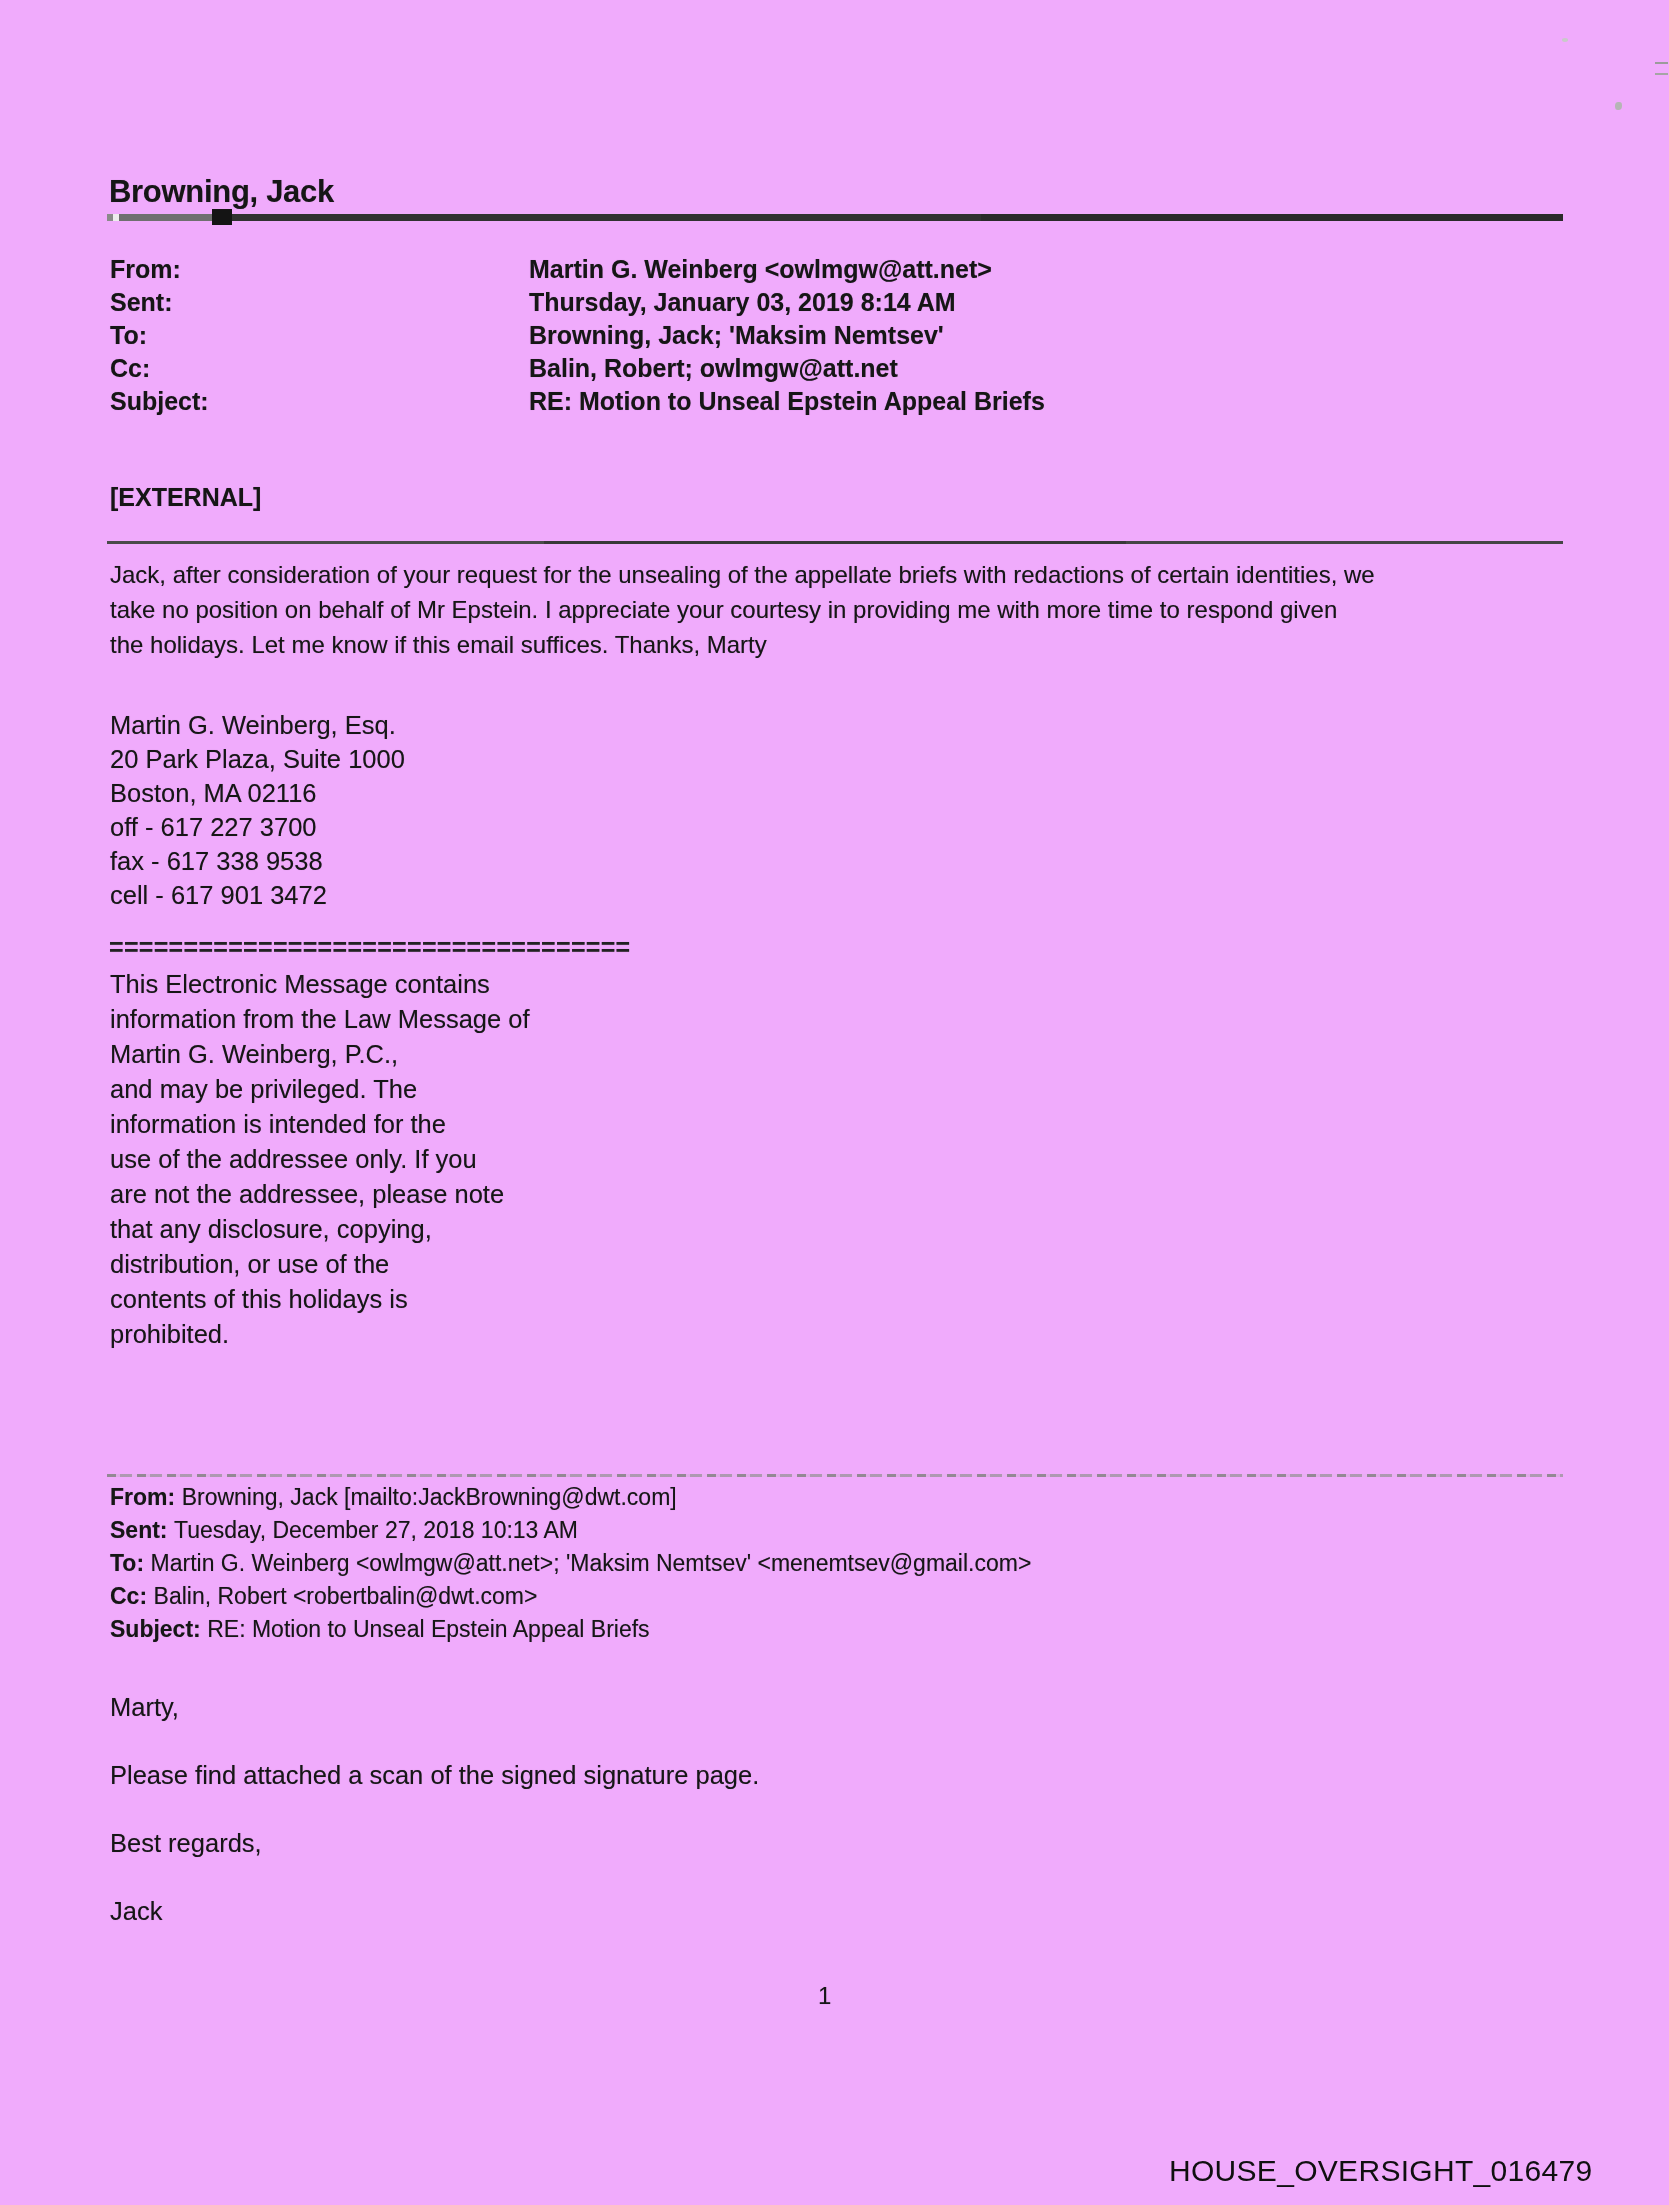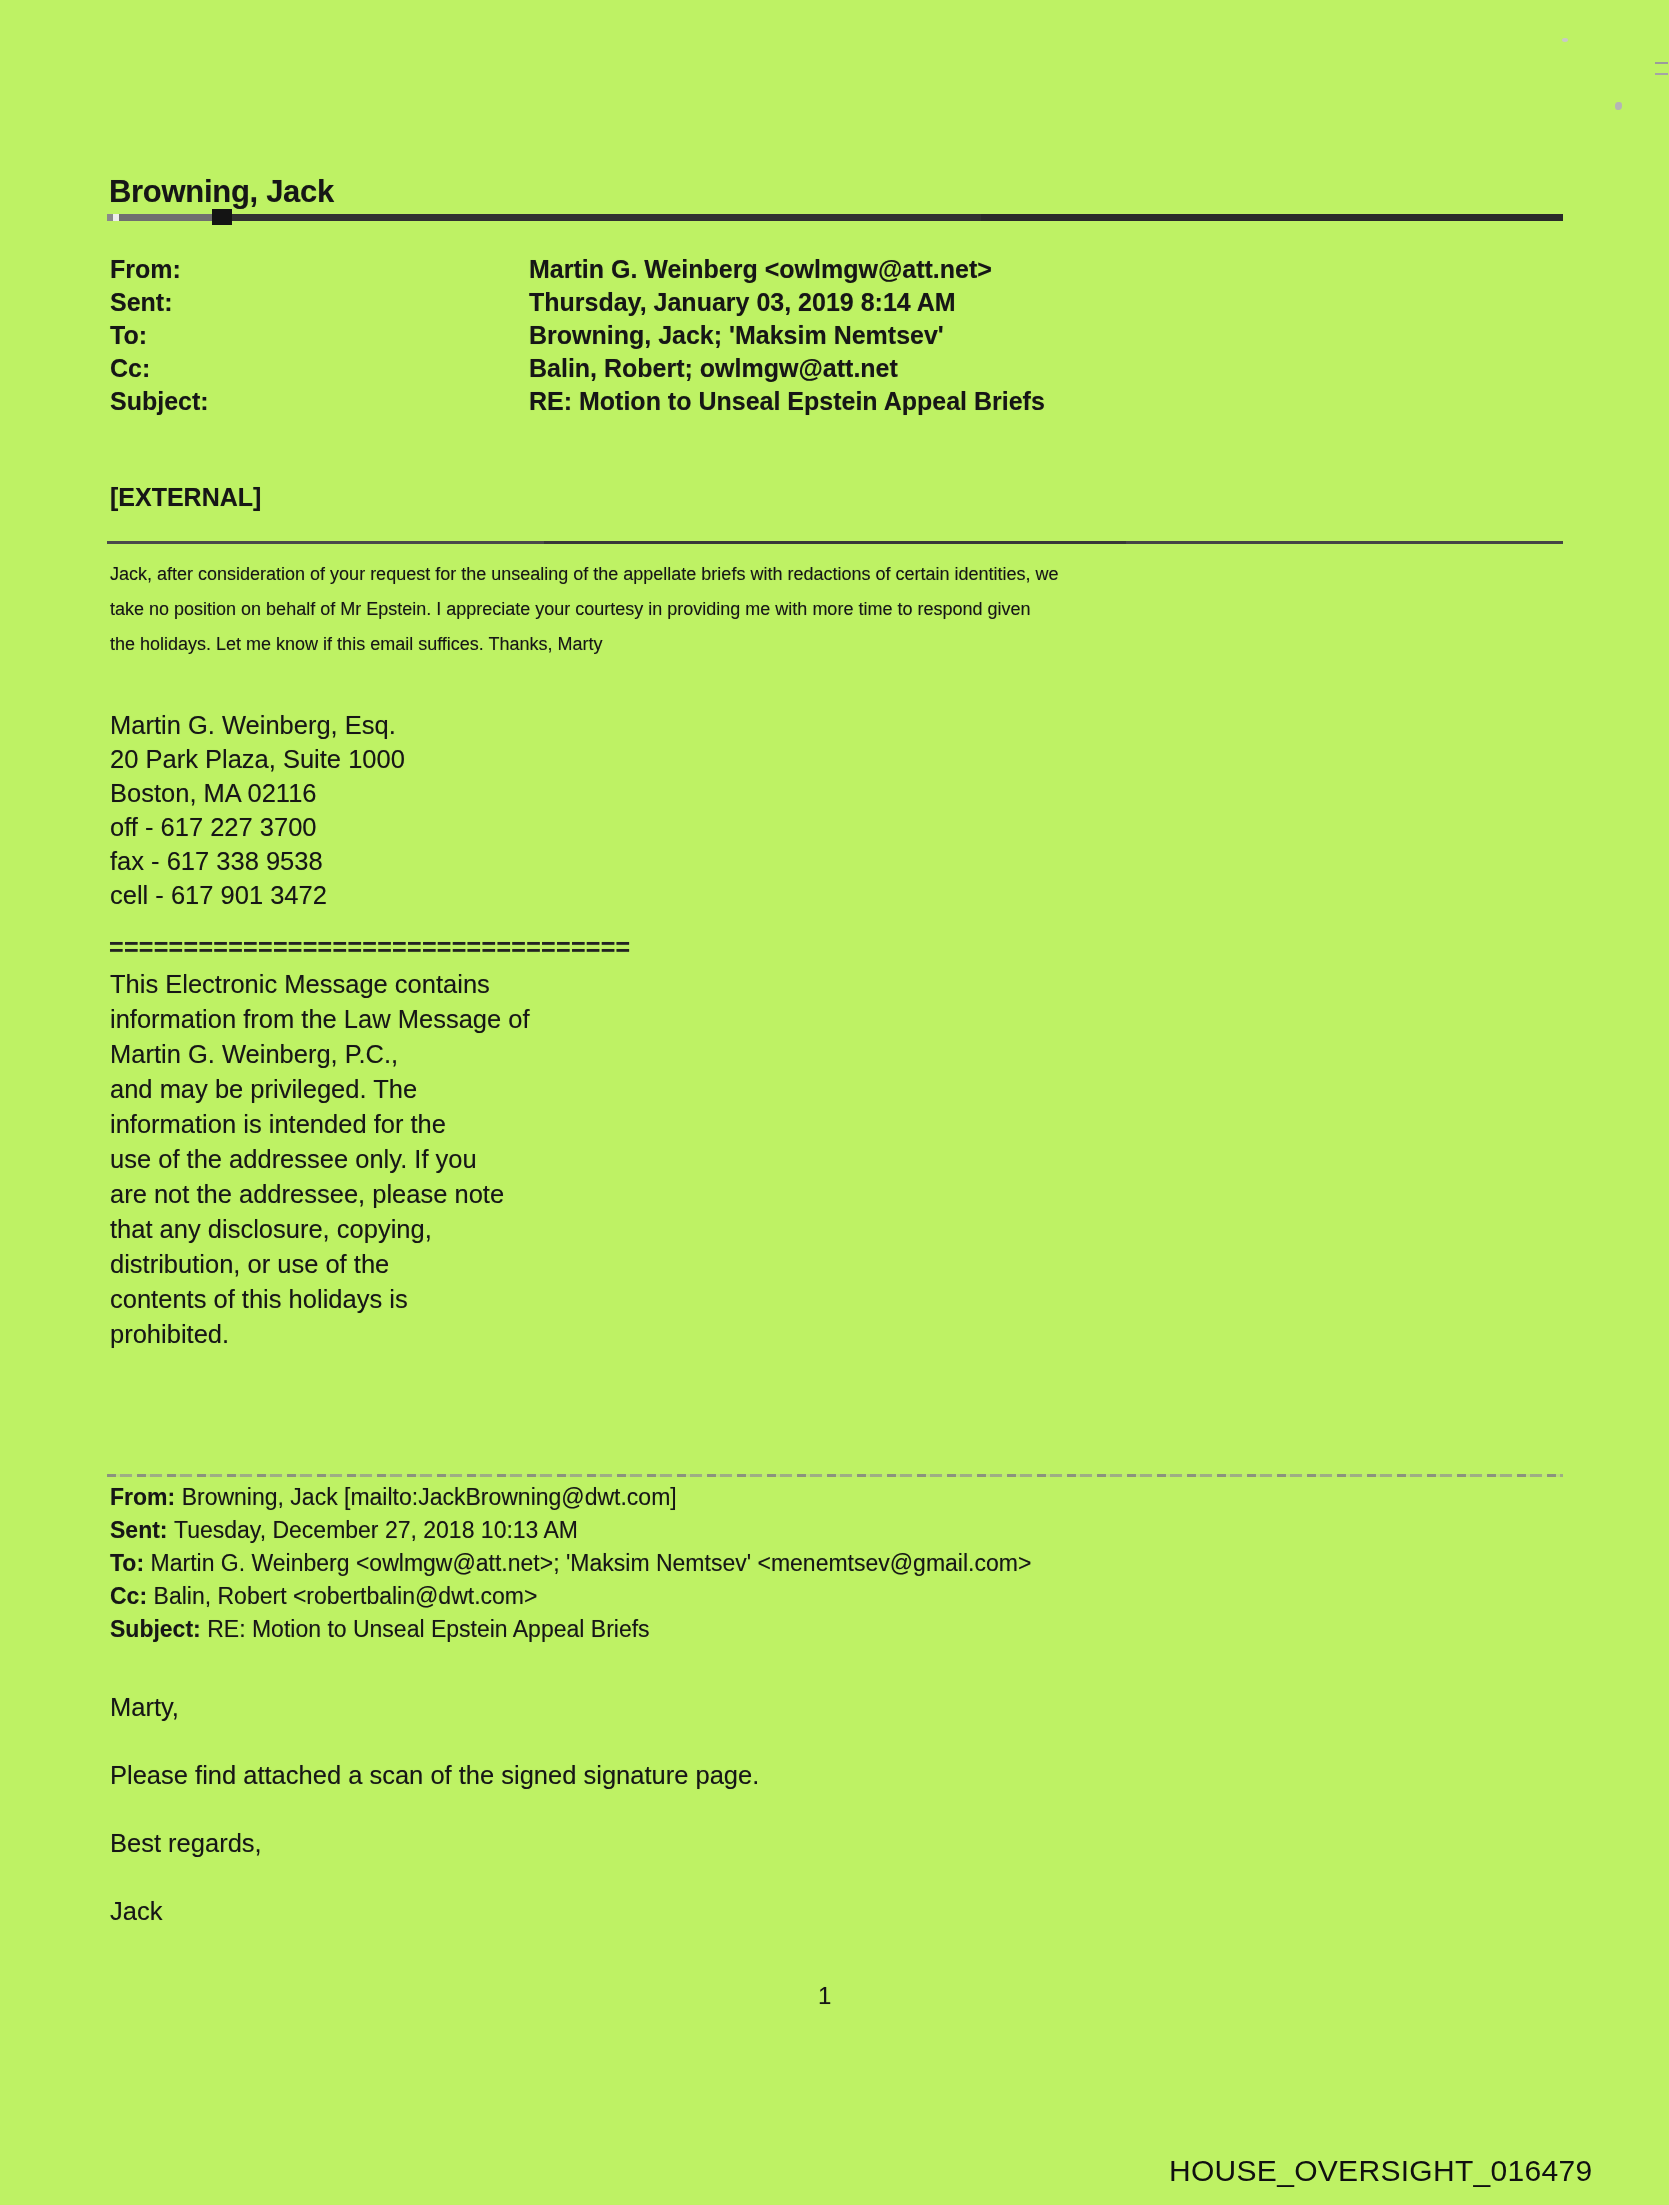--- a/index.html
+++ b/index.html
@@ -4,21 +4,21 @@
 <style>
   html, body {
     margin: 0;
     padding: 0;
     background: #ffffff;
   }
   .page {
     position: relative;
     width: 1669px;
     height: 2205px;
-    background: #bef264;
+    background: #f0abfc;
     font-family: "Liberation Sans", sans-serif;
     color: #161616;
     overflow: hidden;
   }
   .txt {
     text-shadow: 0 0 0.7px rgba(20,20,20,0.35);
   }
   
   .doc-title {
     position: absolute;
@@ -88,21 +88,21 @@
     top: 541px;
     width: 1456px;
     height: 3.3px;
     background: linear-gradient(90deg, #4a4a4a 0 30%, #383838 30% 70%, #454545 70% 100%);
   }
   
   .body1 {
     position: absolute;
     left: 110px;
     top: 557px;
-    font-size: 18px;
+    font-size: 24px;
     line-height: 35px;
     white-space: nowrap;
   }
   
   .sig {
     position: absolute;
     left: 110px;
     top: 708px;
     font-size: 25.5px;
     line-height: 34px;

